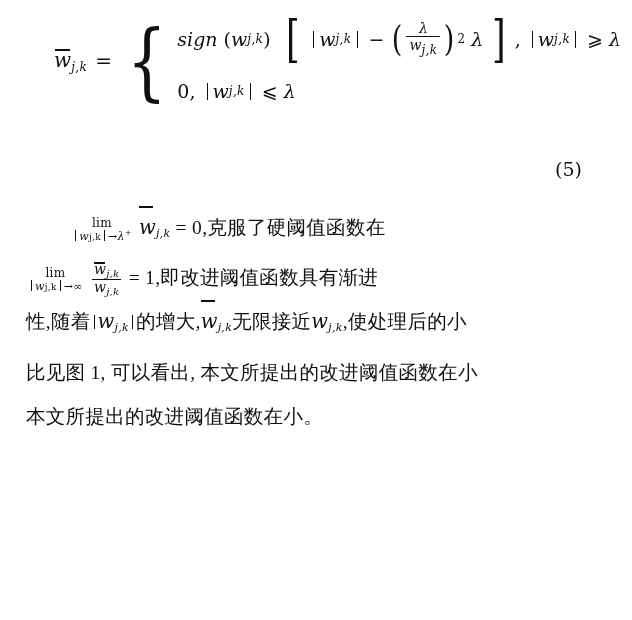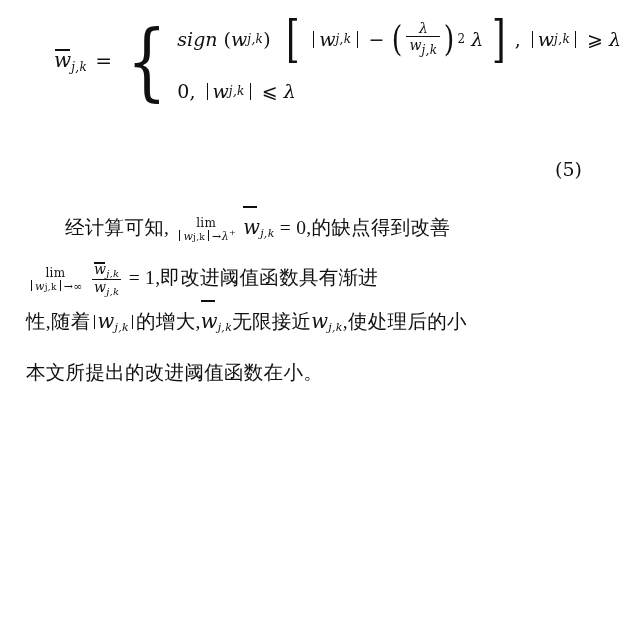--- a/index.html
+++ b/index.html
@@ -288,29 +288,29 @@
 
       </span>
     </div>
 
     <div class="eqnum">(5)</div>
   </div>
 
   <div class="body-text">
 
     <span class="line">
-      <span style="display:inline-block;width:2em"></span><span>经计算可知,</span>
+      <span style="display:inline-block;width:2em"></span>
       <span class="limblock">
         <span class="limtop">lim</span>
         <span class="limbot">
           <span class="absbar-s" style="height:11px"></span><i>w</i><span style="font-size:9px">j,k</span><span class="absbar-s" style="height:11px"></span>→<i>λ</i><sup style="font-size:8px">+</sup>
         </span>
       </span>
       <span class="math-inline bar-wrap"><span class="overbar2"></span><span>w</span><span style="font-size:11px;vertical-align:-0.3em">j,k</span></span>
-      <span>= 0,的缺点得到改善</span>
+      <span>= 0,克服了硬阈值函数在</span>
     </span>
 
 
     <span class="line">
       <span class="limblock">
         <span class="limtop">lim</span>
         <span class="limbot">
           <span class="absbar-s" style="height:11px"></span><i>w</i><span style="font-size:9px">j,k</span><span class="absbar-s" style="height:11px"></span>→∞
         </span>
       </span>
@@ -319,17 +319,18 @@
         <span class="rule"></span>
         <span class="den"><span>w</span><span style="font-size:10px;vertical-align:-0.3em">j,k</span></span>
       </span>
       <span>= 1,即改进阈值函数具有渐进</span>
     </span>
 
     <span class="line">
       <span>性,随着</span><span class="math-inline"><span class="absbar-s"></span><span>w</span><span style="font-size:11px;vertical-align:-0.3em">j,k</span><span class="absbar-s"></span></span><span>的增大,</span><span class="math-inline bar-wrap"><span class="overbar2"></span><span>w</span><span style="font-size:11px;vertical-align:-0.3em">j,k</span></span><span>无限接近</span><span class="math-inline"><span>w</span><span style="font-size:11px;vertical-align:-0.3em">j,k</span></span><span>,使处理后的小</span>
     </span>
 
+    <span class="line">比见图 1, 可以看出, 本文所提出的改进阈值函数在小</span>
     <span class="line">本文所提出的改进阈值函数在小。</span>
 
   </div>
 
 </div>
 
 </body></html>

